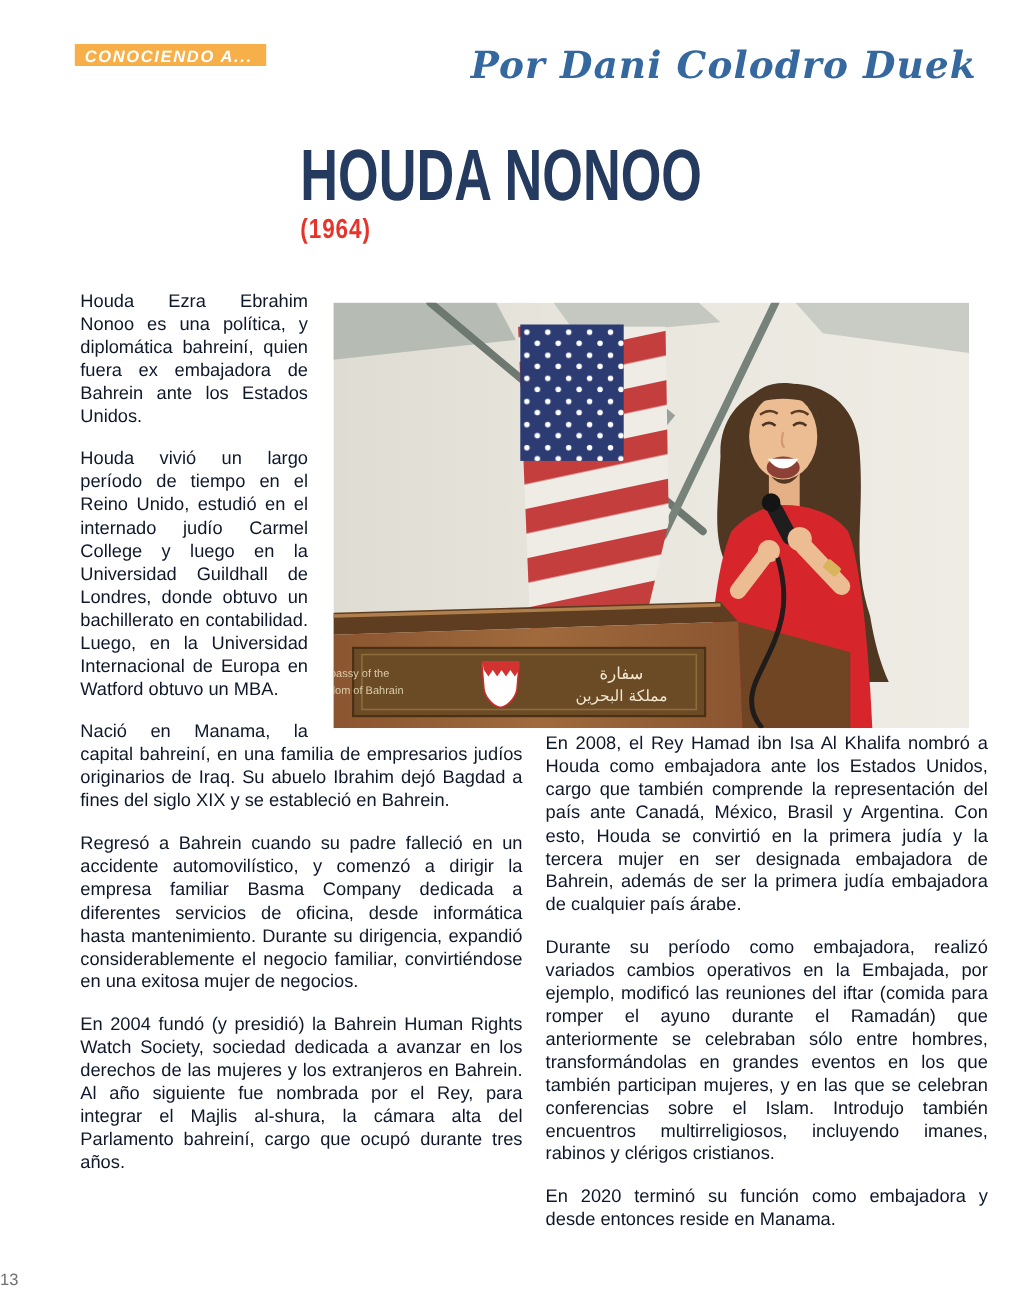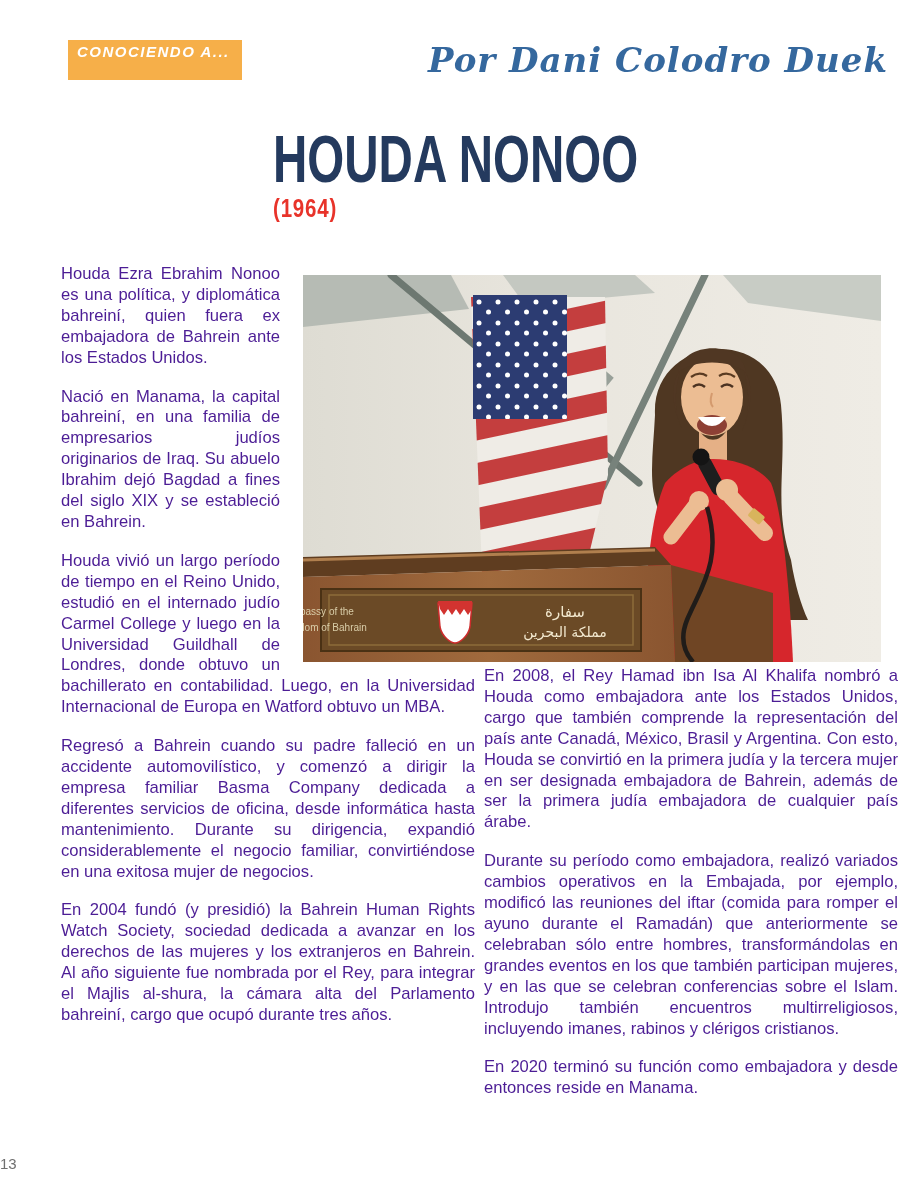--- a/index.html
+++ b/index.html
@@ -1,31 +1,31 @@
 <!DOCTYPE html>
 <html><head>
 <meta charset="utf-8">
 <style>
   html,body{margin:0;padding:0;background:#ffffff;}
   .page{position:relative;width:918px;height:1188px;background:#ffffff;
         font-family:"Liberation Sans",sans-serif;overflow:hidden;}
   .badge{position:absolute;left:68px;top:40px;background:#F6AF49;color:#ffffff;
          font-weight:700;font-style:italic;font-size:15px;letter-spacing:1.5px;
-         padding:3px 12px 20px 9px;}
+         padding:3px 12px 0 9px;}
   .author{position:absolute;top:40px;right:30px;font-family:"DejaVu Serif",serif;
           font-style:italic;font-weight:700;font-size:34px;color:#35689E;letter-spacing:1px;}
   .title{position:absolute;left:273px;top:126px;margin:0;font-size:66px;font-weight:800;
          color:#243A5E;transform:scaleX(.72);transform-origin:left top;white-space:nowrap;
          line-height:1;letter-spacing:0;}
   .year{position:absolute;left:273px;top:194px;font-size:25px;font-weight:700;color:#E8332A;
         transform:scaleX(.82);transform-origin:left top;letter-spacing:1px;}
   .flow-left{position:absolute;left:57px;top:264px;width:418px;}
   .photo-spacer{float:right;width:186px;height:412px;margin-left:9px;}
   .flow-right{position:absolute;left:480px;top:666px;width:418px;}
-  p.body{margin:0 0 18px 4px;text-align:justify;font-size:16.6px;line-height:20.9px;color:#4c1d95;}
+  p.body{margin:0 0 18px 16px;text-align:justify;font-size:16.6px;line-height:20.9px;color:#0f172a;}
   .photo{position:absolute;left:303px;top:275px;width:578px;height:387px;overflow:hidden;}
   .photo svg{display:block;}
   .page-number{position:absolute;bottom:16px;left:0;width:100%;
                font-size:15px;color:#6F6F6F;}
 </style>
 </head>
 <body>
 
 <div class="page">
 
@@ -34,22 +34,22 @@
   </div>
 
   <div class="author">Por Dani Colodro Duek</div>
 
   <h1 class="title">HOUDA NONOO</h1>
   <div class="year">(1964)</div>
 
   <div class="flow-left">
     <div class="photo-spacer"></div>
     <p class="body">Houda Ezra Ebrahim Nonoo es una política, y diplomática bahreiní, quien fuera ex embajadora de Bahrein ante los Estados Unidos.</p>
+    <p class="body">Houda vivió un largo período de tiempo en el Reino Unido, estudió en el internado judío Carmel College y luego en la Universidad Guildhall de Londres, donde obtuvo un bachillerato en contabilidad. Luego, en la Universidad Internacional de Europa en Watford obtuvo un MBA.</p>
     <p class="body">Nació en Manama, la capital bahreiní, en una familia de empresarios judíos originarios de Iraq. Su abuelo Ibrahim dejó Bagdad a fines del siglo XIX y se estableció en Bahrein.</p>
-    <p class="body">Houda vivió un largo período de tiempo en el Reino Unido, estudió en el internado judío Carmel College y luego en la Universidad Guildhall de Londres, donde obtuvo un bachillerato en contabilidad. Luego, en la Universidad Internacional de Europa en Watford obtuvo un MBA.</p>
     <p class="body">Regresó a Bahrein cuando su padre falleció en un accidente automovilístico, y comenzó a dirigir la empresa familiar Basma Company dedicada a diferentes servicios de oficina, desde informática hasta mantenimiento. Durante su dirigencia, expandió considerablemente el negocio familiar, convirtiéndose en una exitosa mujer de negocios.</p>
     <p class="body">En 2004 fundó (y presidió) la Bahrein Human Rights Watch Society, sociedad dedicada a avanzar en los derechos de las mujeres y los extranjeros en Bahrein. Al año siguiente fue nombrada por el Rey, para integrar el Majlis al-shura, la cámara alta del Parlamento bahreiní, cargo que ocupó durante tres años.</p>
   </div>
 
   <div class="photo">
     <svg width="578" height="387" viewBox="0 0 578 387" xmlns="http://www.w3.org/2000/svg">
       <defs>
         <linearGradient id="wallgrad" x1="0" y1="0" x2="1" y2="0">
           <stop offset="0" stop-color="#dedcd3"></stop>
           <stop offset="0.45" stop-color="#e9e6de"></stop>

